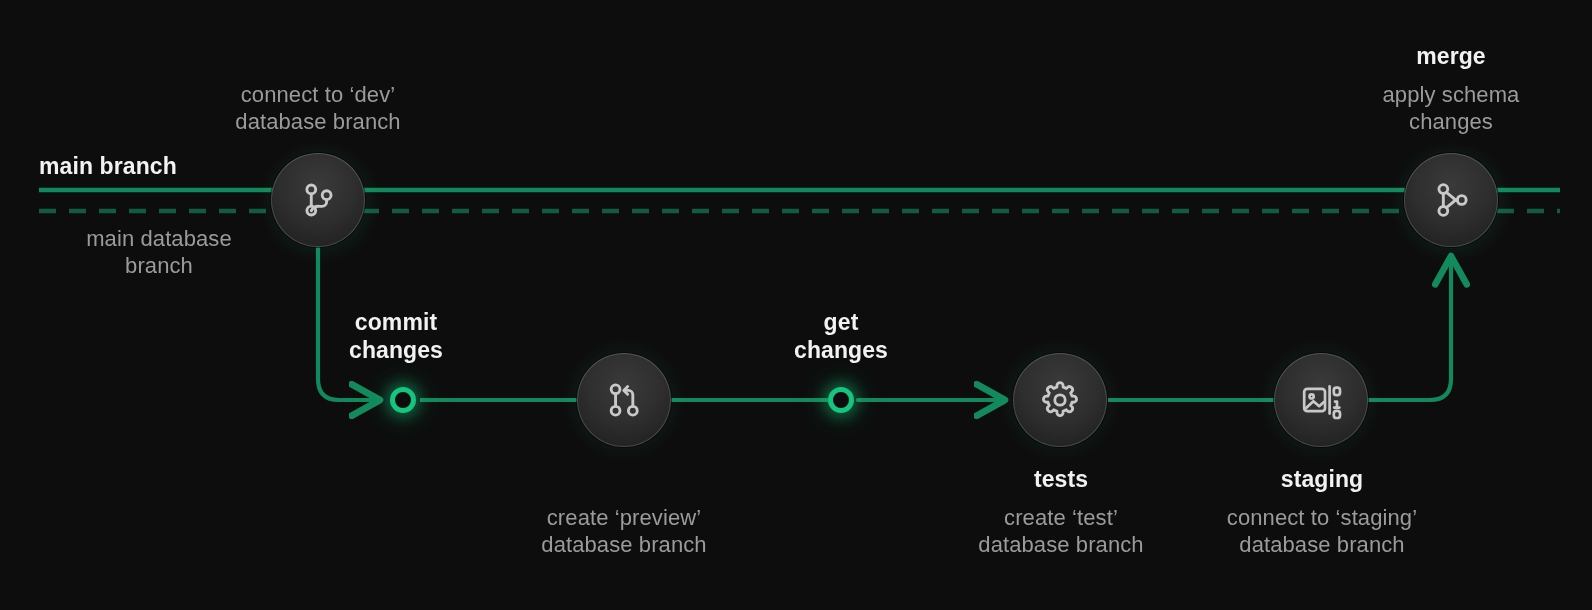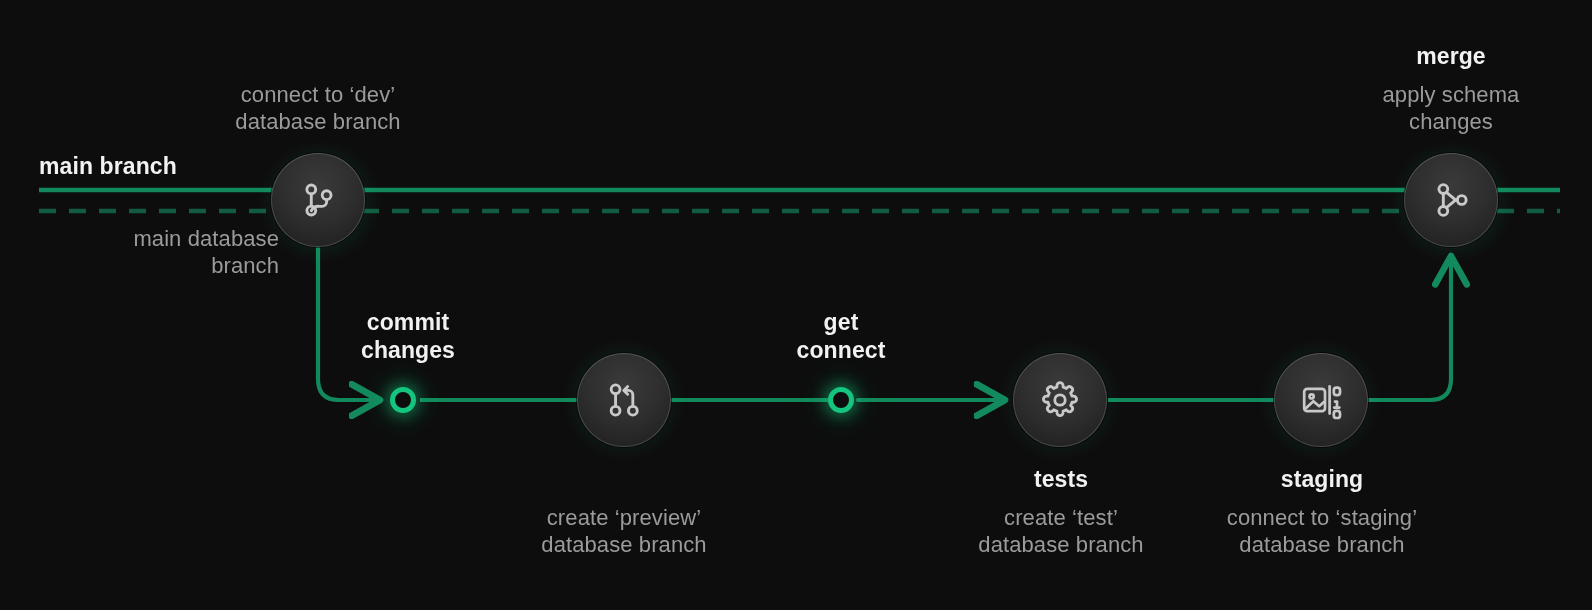--- a/index.html
+++ b/index.html
@@ -36,21 +36,21 @@
     font-weight: bold;
     color: #f2f2f2;
     letter-spacing: .1px;
   }
   .sub {
     font-size: 22px;
     font-weight: normal;
     color: #9b9b9b;
     letter-spacing: .1px;
   }
-  .lefttext { text-align: right; }
+  .lefttext { text-align: center; }
 
   
   .node {
     position: absolute;
     width: 94px;
     height: 94px;
     border-radius: 50%;
     background: radial-gradient(circle at 50% 34%, #3a3a3a 0%, #2e2e2e 48%, #232323 78%, #1d1d1d 100%);
     box-shadow: inset 0 0 0 1px rgba(255,255,255,0.17),
                 0 0 0 1px rgba(0,0,0,0.55);
@@ -165,41 +165,41 @@
         <circle cx="8" cy="6.3" r="2.3"></circle>
         <circle cx="8" cy="17.7" r="2.3"></circle>
         <circle cx="17.6" cy="12" r="2.3"></circle>
         <path d="M8 8.6 L8 15.4"></path>
         <path d="M9.6 8 L13.6 11.3 a1.3 1.3 0 0 1 0 .2 L15.3 12"></path>
         <path d="M9.6 16 L13.6 12.7 a1.3 1.3 0 0 0 0 -.2 L15.3 12"></path>
       </svg>
     </span>
   </div>
 
-  <div class="label title" style="left:292px;top:308px;width:232px;text-align:center;">commit
+  <div class="label title" style="left:280px;top:308px;width:232px;text-align:center;">commit
 changes</div>
   <div class="ring" style="left:390px;top:387px;"></div>
 
   <div class="node" style="left:577px;top:353px;">
     <span>
       <svg width="46" height="46" viewBox="0 0 24 24" fill="none" stroke="#c9c9c9" stroke-width="1.5" stroke-linecap="round" stroke-linejoin="round">
         <circle cx="7.6" cy="6.4" r="2.3"></circle>
         <circle cx="7.6" cy="17.6" r="2.3"></circle>
         <circle cx="16.6" cy="17.6" r="2.3"></circle>
         <path d="M7.6 8.7 V 15.3"></path>
         <path d="M16.6 15.3 V 9.3 a2.3 2.3 0 0 0 -2.3 -2.3 H 12.2"></path>
         <path d="M13.9 5 L11.9 7 L13.9 9"></path>
       </svg>
     </span>
   </div>
   <div class="label sub" style="left:474px;top:505px;width:300px;">create ‘preview’
 database branch</div>
 
   <div class="label title" style="left:725px;top:308px;width:232px;">get
-connect</div>
+changes</div>
   <div class="ring" style="left:828px;top:387px;"></div>
 
   <div class="node" style="left:1013px;top:353px;">
     <span>
       <svg width="48" height="48" viewBox="0 0 24 24" fill="none" stroke="#c9c9c9" stroke-width="1.4" stroke-linecap="round" stroke-linejoin="round">
         <circle cx="12" cy="12" r="2.6"></circle>
         <path d="M12 3.3 a1.55 1.55 0 0 1 1.55 1.55 v0.75 a7.3 7.3 0 0 1 1.58 0.66 l0.54 -0.54 a1.55 1.55 0 0 1 2.19 2.19 l-0.54 0.54 a7.3 7.3 0 0 1 0.66 1.58 h0.75 a1.55 1.55 0 0 1 0 3.1 h-0.75 a7.3 7.3 0 0 1 -0.66 1.58 l0.54 0.54 a1.55 1.55 0 0 1 -2.19 2.19 l-0.54 -0.54 a7.3 7.3 0 0 1 -1.58 0.66 v0.75 a1.55 1.55 0 0 1 -3.1 0 v-0.75 a7.3 7.3 0 0 1 -1.58 -0.66 l-0.54 0.54 a1.55 1.55 0 0 1 -2.19 -2.19 l0.54 -0.54 a7.3 7.3 0 0 1 -0.66 -1.58 h-0.75 a1.55 1.55 0 0 1 0 -3.1 h0.75 a7.3 7.3 0 0 1 0.66 -1.58 l-0.54 -0.54 a1.55 1.55 0 0 1 2.19 -2.19 l0.54 0.54 a7.3 7.3 0 0 1 1.58 -0.66 v-0.75 A1.55 1.55 0 0 1 12 3.3 z"></path>
       </svg>
     </span>
   </div>

